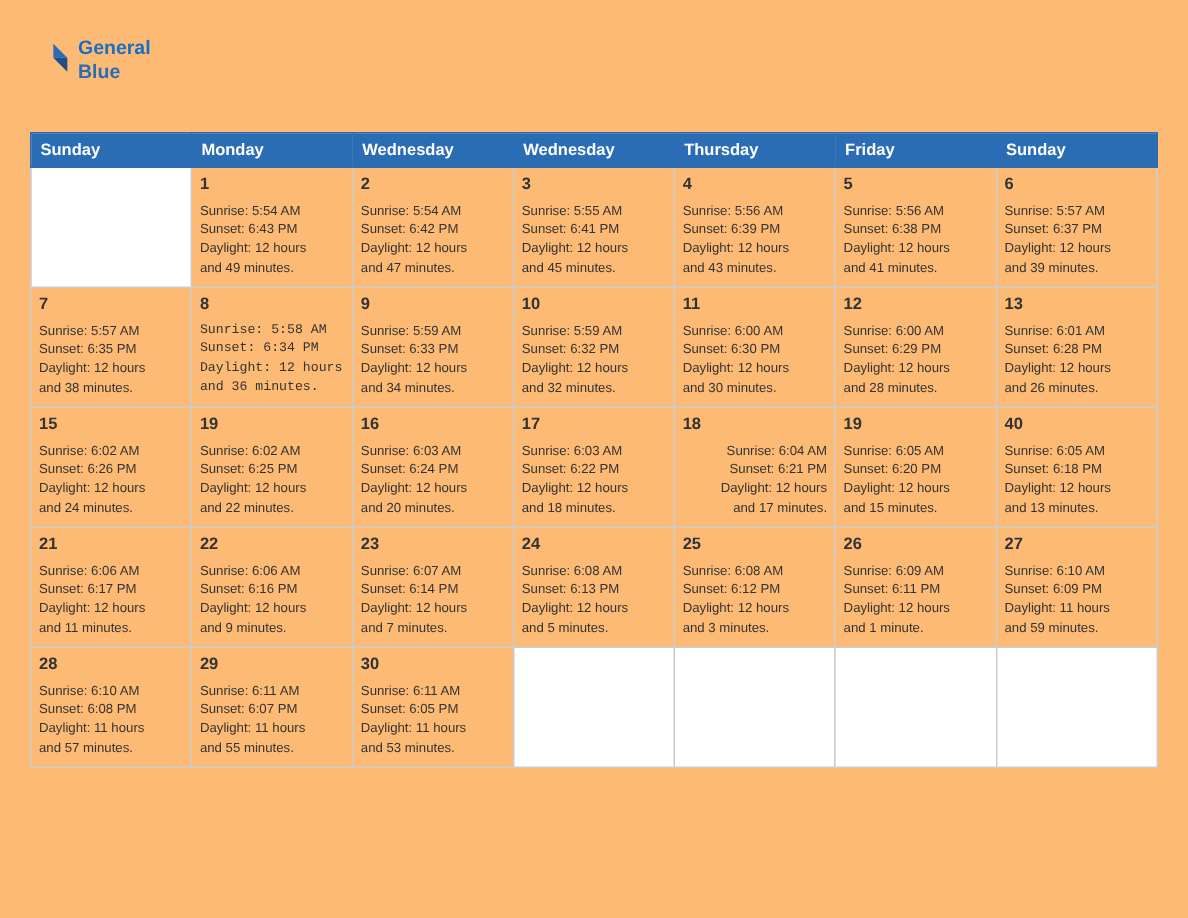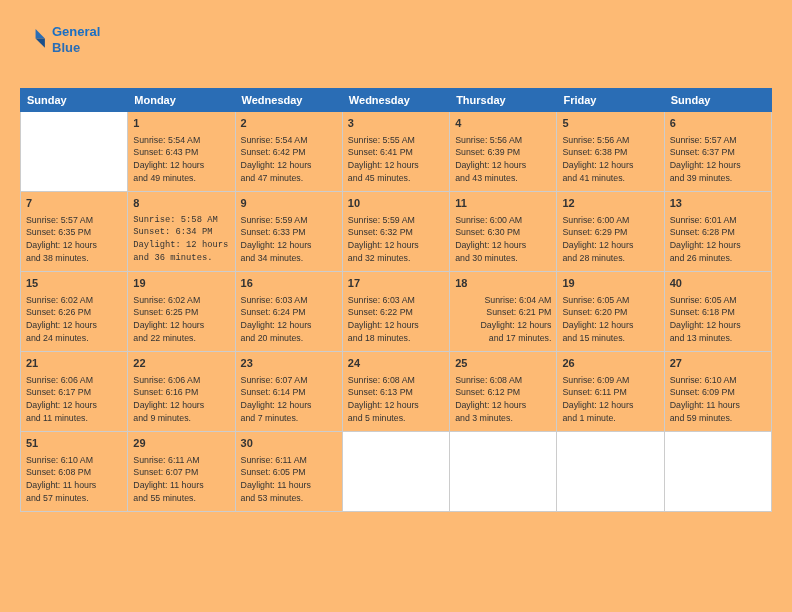--- a/index.html
+++ b/index.html
@@ -319,21 +319,21 @@
           <td>
             <span class="day-num">27</span>
             <div class="day-info" style="white-space: pre-line;">Sunrise: 6:10 AM
 Sunset: 6:09 PM
 Daylight: 11 hours
 and 59 minutes.</div>
           </td>
         </tr>
         <tr>
           <td>
-            <span class="day-num">51</span>
+            <span class="day-num">28</span>
             <div class="day-info" style="white-space: pre-line;">Sunrise: 6:10 AM
 Sunset: 6:08 PM
 Daylight: 11 hours
 and 57 minutes.</div>
           </td>
           <td>
             <span class="day-num">29</span>
             <div class="day-info" style="white-space: pre-line;">Sunrise: 6:11 AM
 Sunset: 6:07 PM
 Daylight: 11 hours

